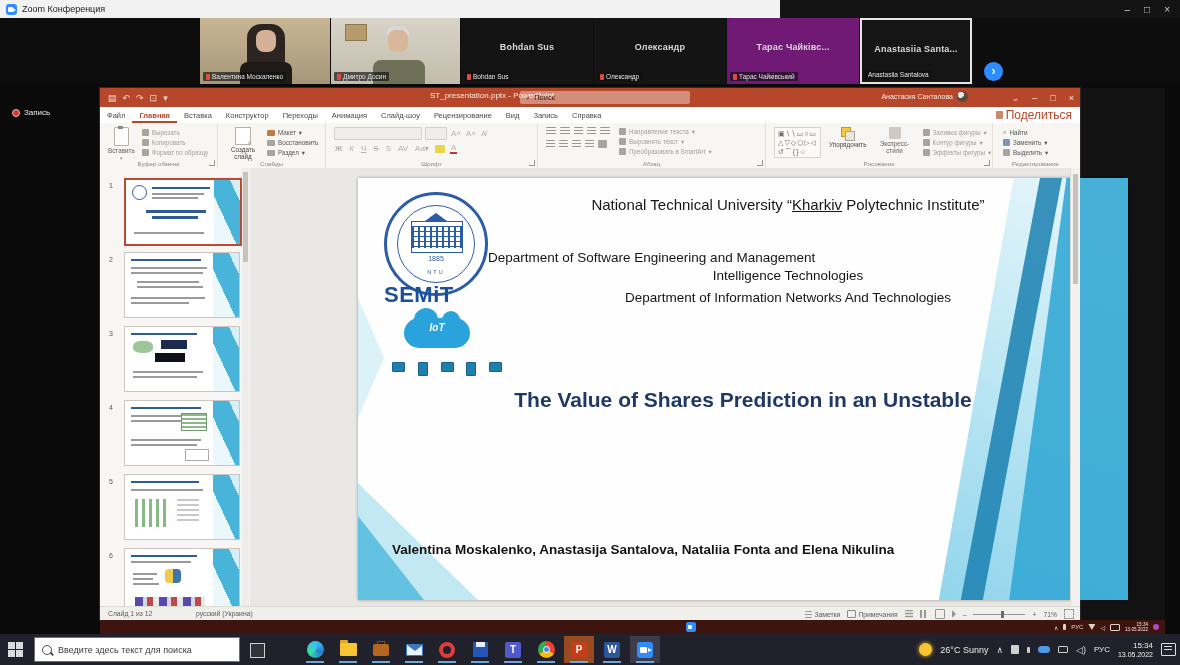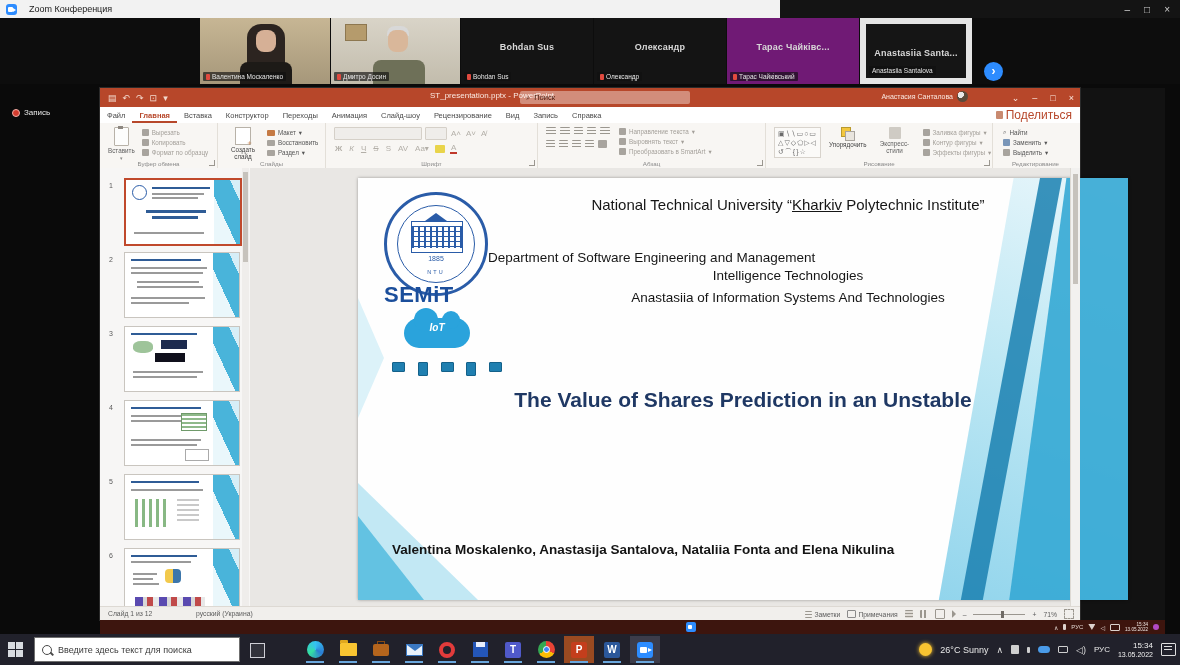--- a/index.html
+++ b/index.html
@@ -2,21 +2,21 @@
 <html><head>
 <meta charset="utf-8">
 <style>
   html,body{margin:0;padding:0;background:#000;}
   body{font-family:"Liberation Sans",sans-serif;-webkit-font-smoothing:antialiased;}
   #screen{position:relative;width:1180px;height:665px;overflow:hidden;background:#0a0a0a;}
   .abs{position:absolute;}
   .flex{display:flex;align-items:center;}
 
   
-  .ztitlebar{left:0;top:0;width:1180px;height:18px;background:#f2f2f2;display:flex;align-items:center;gap:12px;padding-left:6px;box-sizing:border-box;}
+  .ztitlebar{left:0;top:0;width:1180px;height:18px;background:#f2f2f2;display:flex;align-items:center;gap:5px;padding-left:6px;box-sizing:border-box;}
   .ztitlebar-dark{left:780px;top:0;width:400px;height:18px;background:#141414;}
   .zoomicon{width:11px;height:11px;border-radius:3px;background:#2d8cff;position:relative;}
   .zoomicon:after{content:"";position:absolute;left:2px;top:3px;width:5px;height:5px;background:#fff;border-radius:1px;}
   .zoomicon:before{content:"";position:absolute;right:1px;top:4px;border-left:3px solid #fff;border-top:2px solid transparent;border-bottom:2px solid transparent;}
   .ztitle-text{font-size:9px;color:#222;}
   .zwinctl{position:absolute;top:0;height:18px;display:flex;align-items:center;gap:14px;right:10px;color:#cfcfcf;font-size:10px;}
   .zwinctl span{cursor:default;}
 
   
   .vstrip{left:0;top:18px;width:1180px;height:66px;background:#0d0d0d;}
@@ -222,21 +222,21 @@
     </div>
 
     <div class="vtile" style="left:727px;width:132px;background:#701a75;">
       <div class="vname">Тарас Чайківс...</div>
       <div class="vlabel">
         <span class="micmuted"></span>
         <span>Тарас Чайківський</span>
       </div>
     </div>
 
-    <div class="vtile" style="left:860px;width:112px;background:#151515;border:6px solid #e5e5e5;box-sizing:border-box;">
+    <div class="vtile" style="left:860px;width:112px;background:#151515;border:2px solid #e5e5e5;box-sizing:border-box;">
       <div class="vname">Anastasiia Santa...</div>
       <div class="vlabel">
         <span>Anastasiia Santalova</span>
       </div>
     </div>
 
     <div class="nextbtn">›</div>
   </div>
 
   <div class="abs recbadge">
@@ -529,21 +529,21 @@
             <span class="dev tall"></span>
             <span class="dev"></span>
           </div>
         </div>
 
         <div class="abs" style="left:150px;top:18px;width:560px;text-align:center;">
           <span class="hline1">National Technical University “</span><span class="hline1" style="text-decoration:underline;">Kharkiv</span><span class="hline1"> Polytechnic Institute”</span>
         </div>
         <div class="abs hline" style="left:130px;top:72px;width:600px;text-align:left;">Department of Software Engineering and Management</div>
         <div class="abs hline" style="left:130px;top:90px;width:600px;text-align:center;">Intelligence Technologies</div>
-        <div class="abs hline" style="left:130px;top:112px;width:600px;text-align:center;">Anastasiia of Information Systems And Technologies</div>
+        <div class="abs hline" style="left:130px;top:112px;width:600px;text-align:center;">Department of Information Networks And Technologies</div>
 
         <div class="abs stitle" style="left:60px;top:210px;width:650px;text-align:center;">The Value of Shares Prediction in an Unstable</div>
 
         <div class="abs sauthors" style="left:34px;top:364px;text-align:center;">Valentina Moskalenko, Anastasija Santalova, Nataliia Fonta and Elena Nikulina</div>
       </div>
       <div class="mainscroll">
           <i></i>
         </div>
     </div>
 

